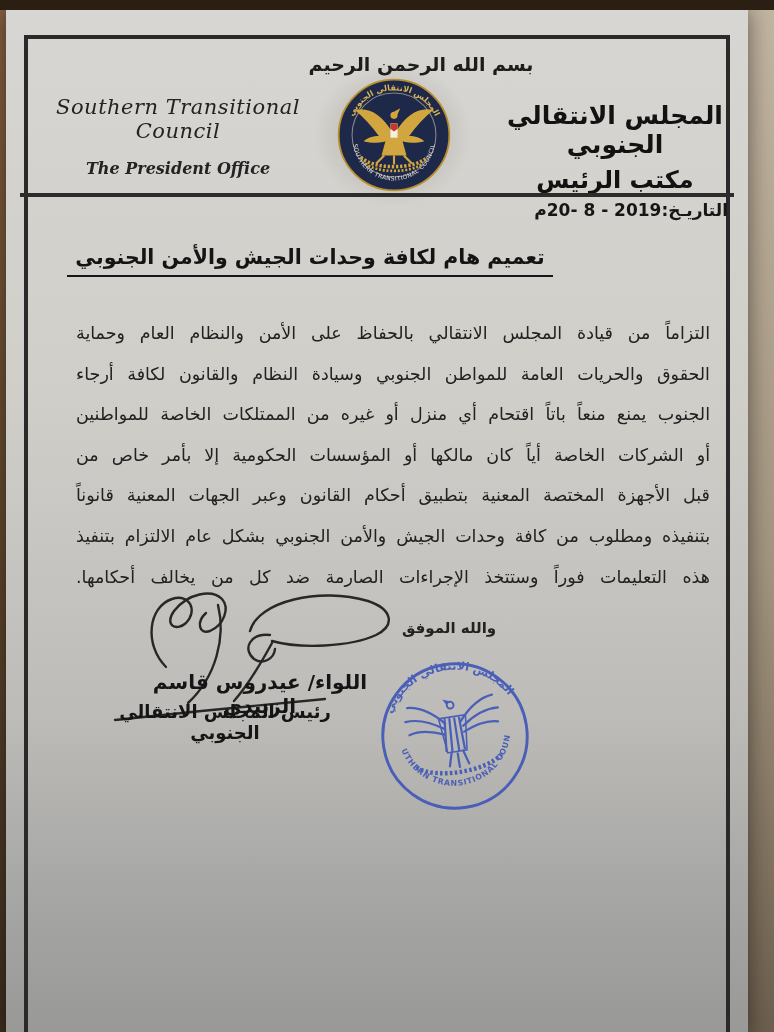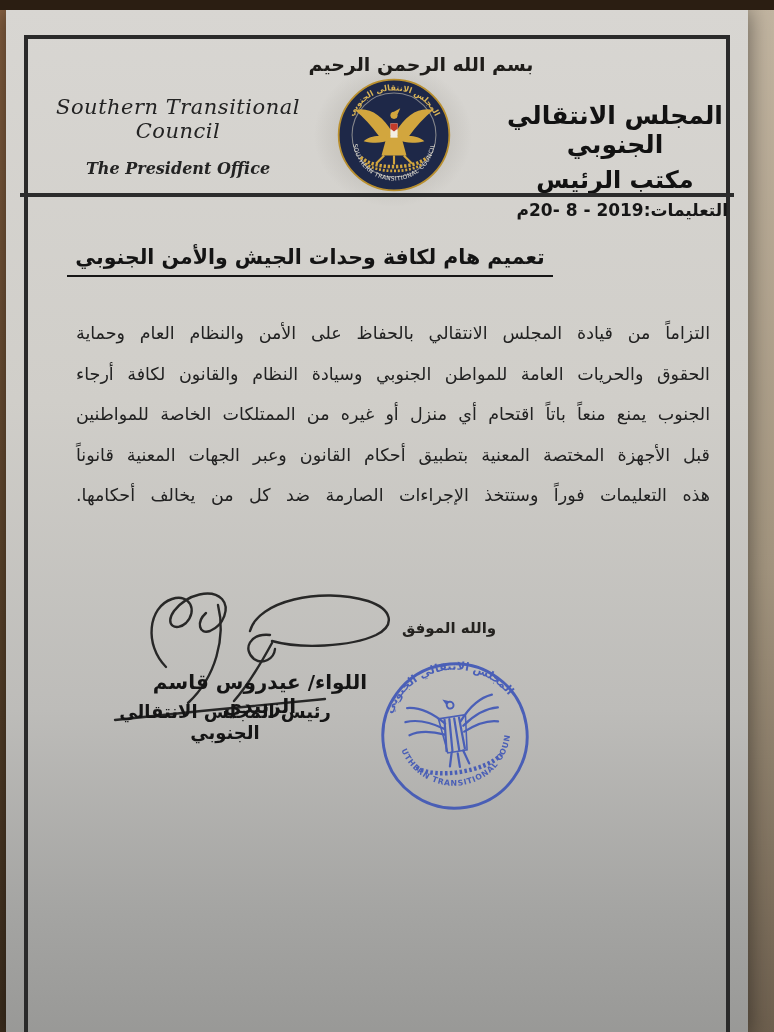--- a/index.html
+++ b/index.html
@@ -94,32 +94,34 @@
         <rect x="61" y="52" width="8" height="16" fill="#f3efe4"></rect>
         <path d="M61,52 h8 v6 l-4,3 -4,-3 z" fill="#c23b2a"></path>
       </g>
       <path d="M28,90 C42,104 88,104 102,90" stroke="#d2a63e" stroke-width="4" fill="none" stroke-dasharray="2.6,2"></path>
       <path d="M33,97 C46,108 84,108 97,97" stroke="#d2a63e" stroke-width="3" fill="none" stroke-dasharray="2.2,2"></path>
     </svg>
 
     <div class="rule"></div>
 
     <div class="date-row">
-      <span>التعليمات:</span><span class="num">20- 8 - 2019</span><span>م</span>
+      <span>التاريـخ:</span><span class="num">20- 8 - 2019</span><span>م</span>
     </div>
 
     <div class="doc-title">
       <span>تعميم هام لكافة وحدات الجيش والأمن الجنوبي</span>
     </div>
 
     <div class="body-text">
       <div class="line">التزاماً من قيادة المجلس الانتقالي بالحفاظ على الأمن والنظام العام وحماية</div>
       <div class="line">الحقوق والحريات العامة للمواطن الجنوبي وسيادة النظام والقانون لكافة أرجاء</div>
       <div class="line">الجنوب يمنع منعاً باتاً اقتحام أي منزل أو غيره من الممتلكات الخاصة للمواطنين</div>
+      <div class="line">أو الشركات الخاصة أياً كان مالكها أو المؤسسات الحكومية إلا بأمر خاص من</div>
       <div class="line">قبل الأجهزة المختصة المعنية بتطبيق أحكام القانون وعبر الجهات المعنية قانوناً</div>
+      <div class="line">بتنفيذه ومطلوب من كافة وحدات الجيش والأمن الجنوبي بشكل عام الالتزام بتنفيذ</div>
       <div class="line">هذه التعليمات فوراً وستتخذ الإجراءات الصارمة ضد كل من يخالف أحكامها.</div>
     </div>
 
     <div class="closing">والله الموفق</div>
 
     <svg class="signature" viewBox="0 0 310 140">
       <g fill="none" stroke="#1b1b1b" stroke-width="2.4" stroke-linecap="round" opacity="0.92">
         <path d="M66,82 C44,60 48,22 72,14 C90,8 98,26 86,38 C76,47 64,40 74,26 C88,8 112,4 122,14 C130,23 124,40 110,46 C99,50 96,37 106,28"></path>
         <path d="M118,20 C126,52 116,92 88,118"></path>
         <path d="M150,46 C158,16 220,2 268,16 C292,24 296,40 276,50 C250,62 200,64 172,56"></path>

